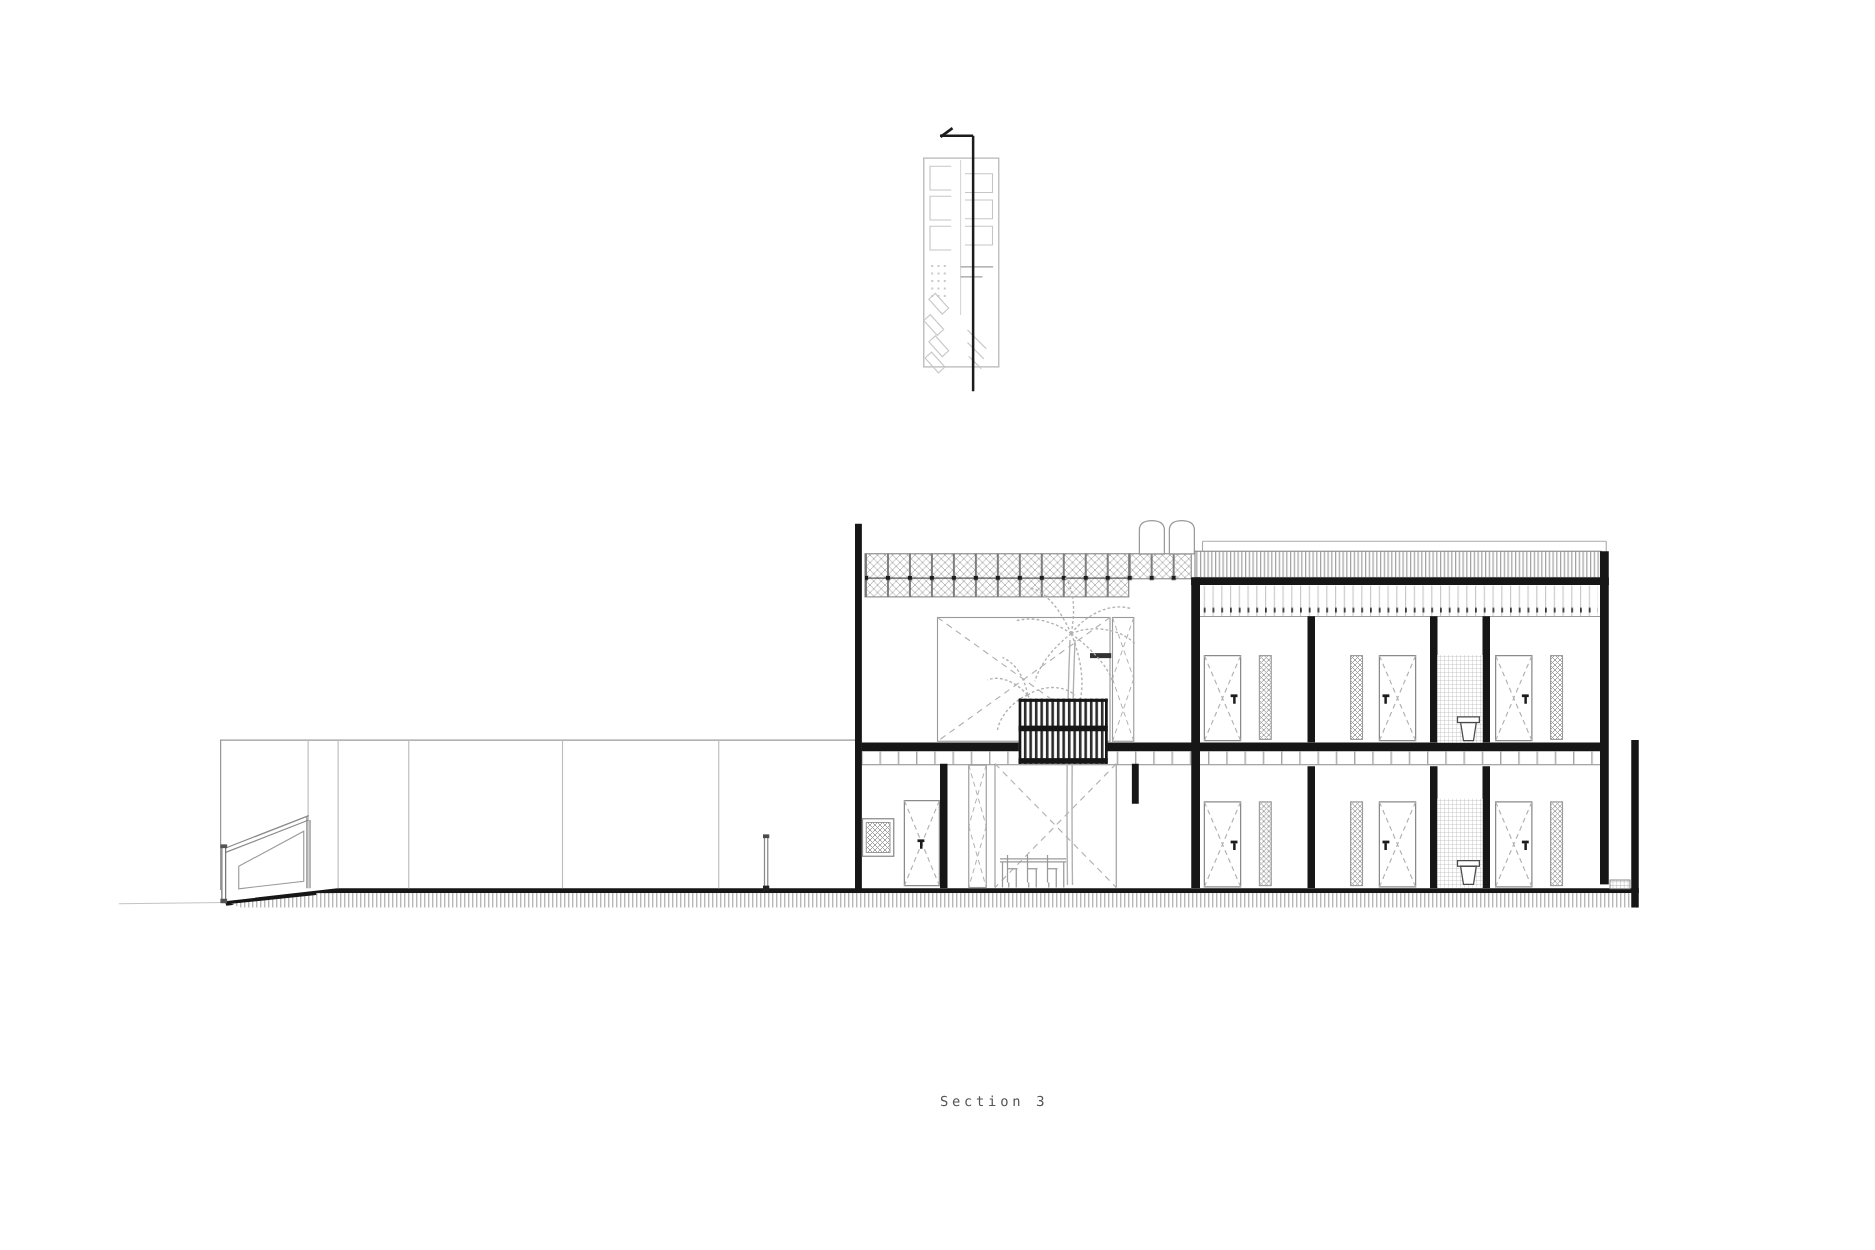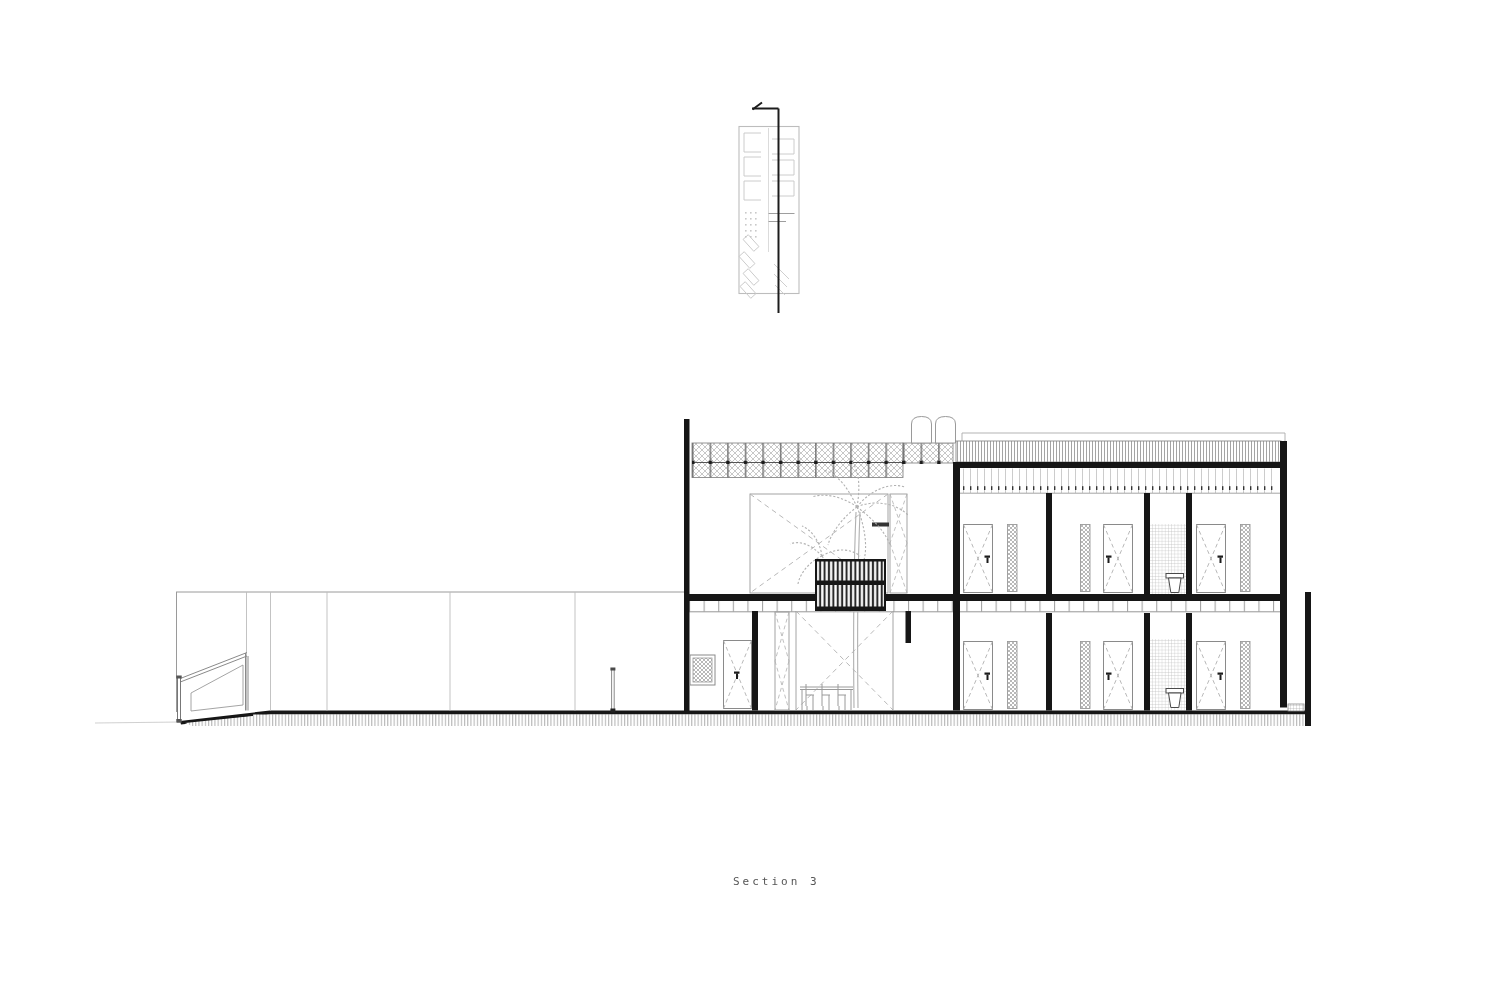--- a/index.html
+++ b/index.html
@@ -1,19 +1,19 @@
 <!DOCTYPE html>
 <html><head>
 <meta charset="utf-8">
 <style>
   html,body{margin:0;padding:0;background:#ffffff;}
   .sheet{position:relative;width:1500px;height:1000px;background:#ffffff;overflow:hidden;
          font-family:"DejaVu Sans Mono", monospace;}
   .sheet svg{position:absolute;left:0;top:0;}
-  .title{position:absolute;left:733px;top:875px;width:86px;text-align:center;
+  .title{position:absolute;left:752px;top:875px;width:86px;text-align:center;
          font-family:"DejaVu Sans Mono", monospace;font-size:11px;letter-spacing:3px;
          color:#555555;white-space:nowrap;}
 </style>
 </head>
 <body>
 
 <div class="sheet">
 <svg width="1500" height="1000" viewBox="0 0 1500 1000">
   <defs>
     <pattern id="xhatchLight" width="6" height="6" patternUnits="userSpaceOnUse">

